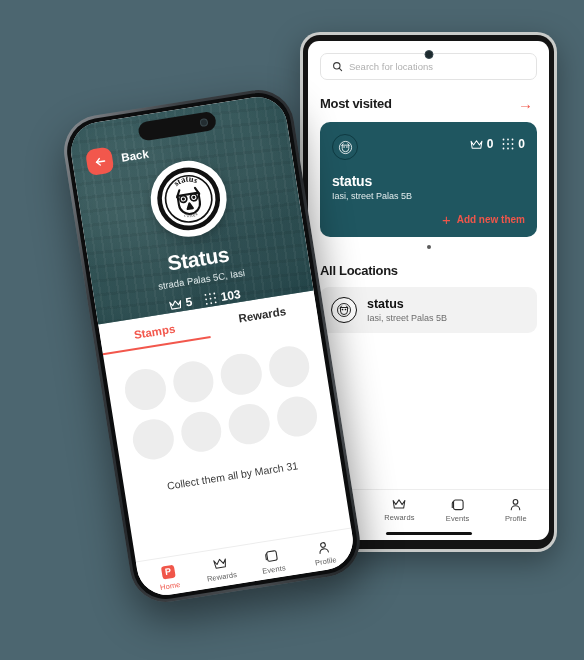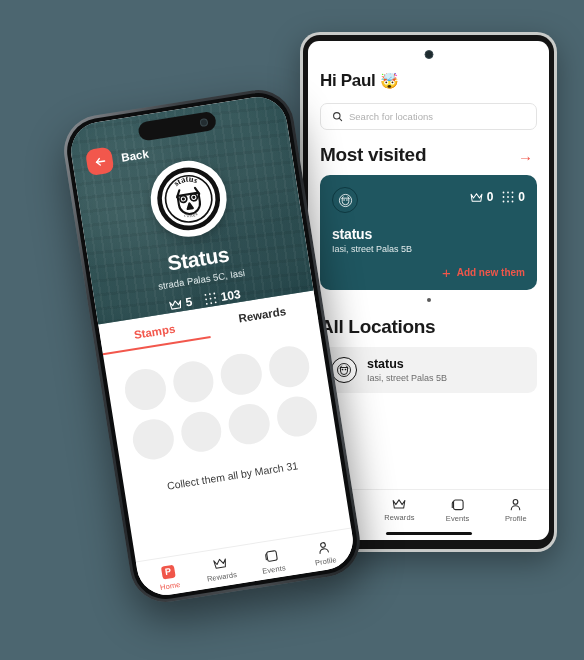--- a/index.html
+++ b/index.html
@@ -47,21 +47,21 @@
   }
   .r-search input {
     border: 0; outline: 0; font-size: 9.5px; color: #9b9b9b; flex: 1;
     font-family: "Liberation Sans", sans-serif; background: transparent;
   }
   .r-search input::placeholder { color: #b0b0b0; }
   .sec-head {
     display: flex; align-items: center; justify-content: space-between;
     margin-top: 14px;
   }
-  .sec-title { font-size: 19px; font-weight: bold; color: #1a1a1a; letter-spacing: -.3px; }
+  .sec-title { font-size: 13px; font-weight: bold; color: #1a1a1a; letter-spacing: -.3px; }
   .arrow-link { color: #f0564a; font-size: 15px; line-height: 1; padding: 2px 4px; }
 
   .teal-card {
     margin-top: 9px; background: #1f5660; border-radius: 10px;
     padding: 12px 12px 10px 12px; color: #fff; position: relative;
   }
   .tc-top { display: flex; align-items: flex-start; justify-content: space-between; }
   .tc-logo {
     width: 26px; height: 26px; border-radius: 50%;
     border: 1.6px solid #0f3a42; display: flex; align-items: center; justify-content: center;
@@ -202,24 +202,20 @@
 
 <div id="stage">
 
   <div id="phone-right">
     <div class="bezel">
       <div class="screen">
         <div class="r-camera"></div>
 
         <div class="r-body">
 
-          <div class="r-greet">
-            <span>Hi Paul</span>
-            <span class="emoji">🤯</span>
-          </div>
 
           <div class="r-search">
             <span>
               <svg width="11" height="11" viewBox="0 0 24 24" fill="none" stroke="#3a3a3a" stroke-width="2.4">
                 <circle cx="10.5" cy="10.5" r="7"></circle>
                   <line x1="15.6" y1="15.6" x2="21" y2="21" stroke-linecap="round"></line>
               </svg>
             </span>
             <input placeholder="Search for locations" style="">
           </div>

